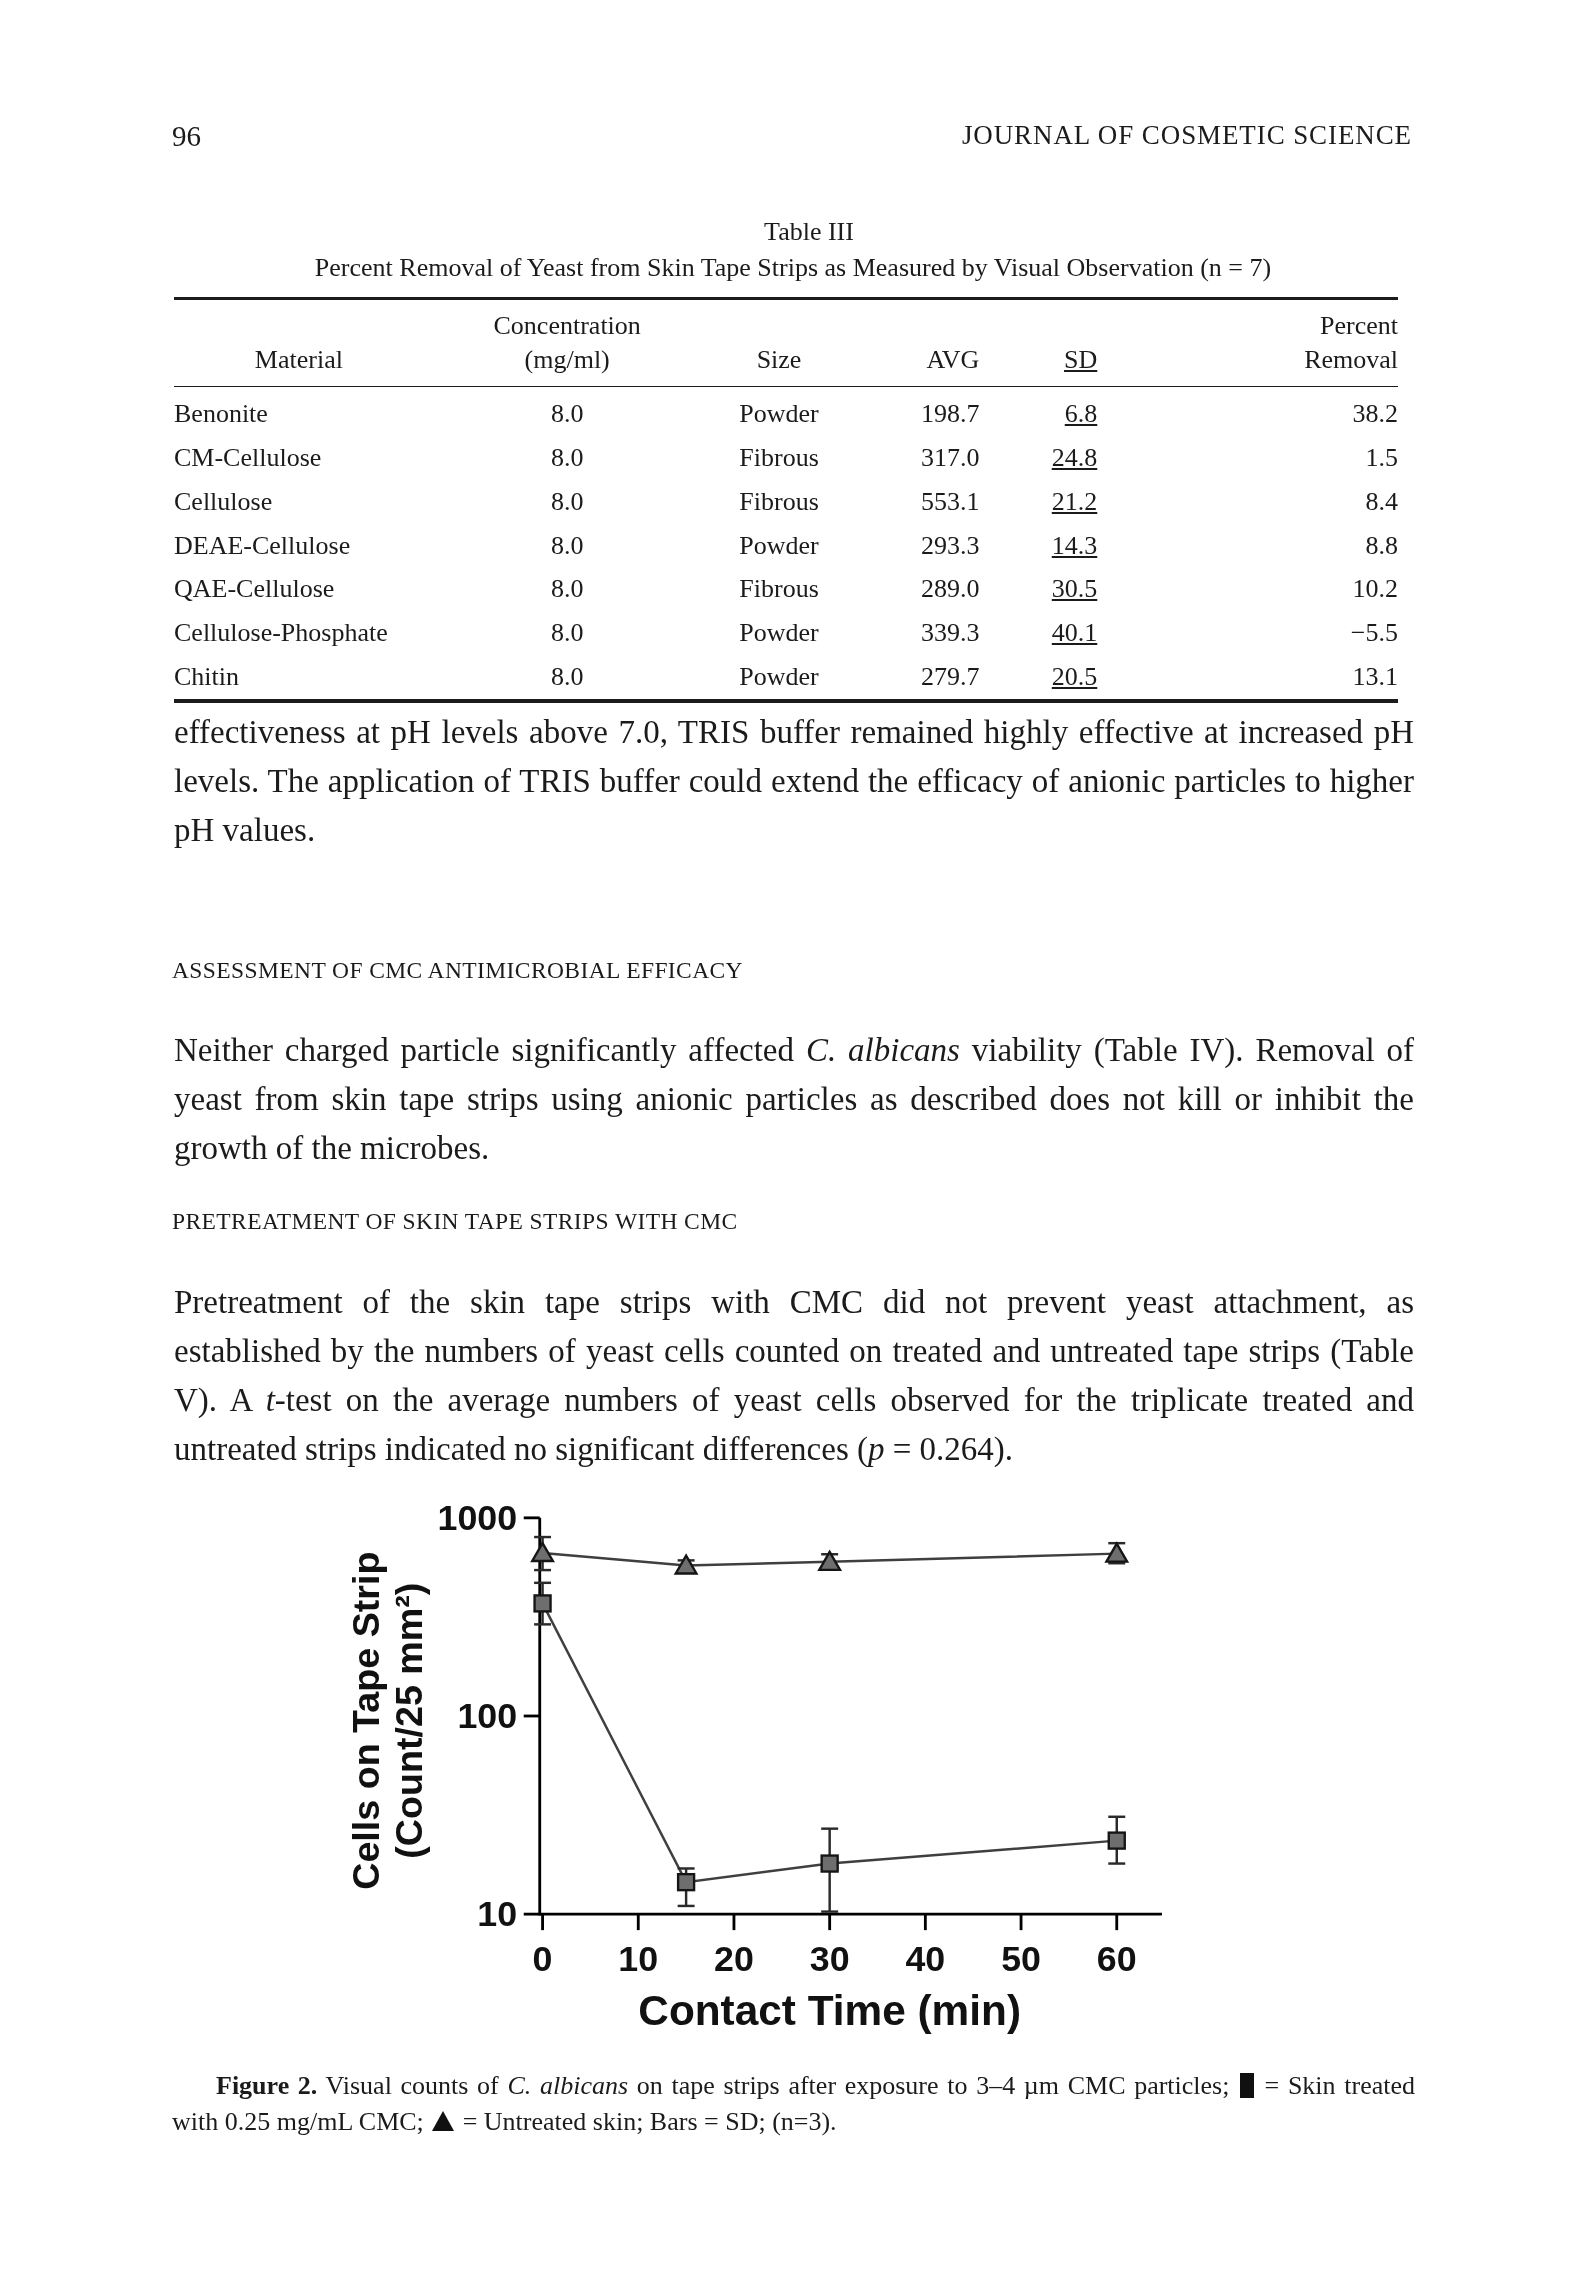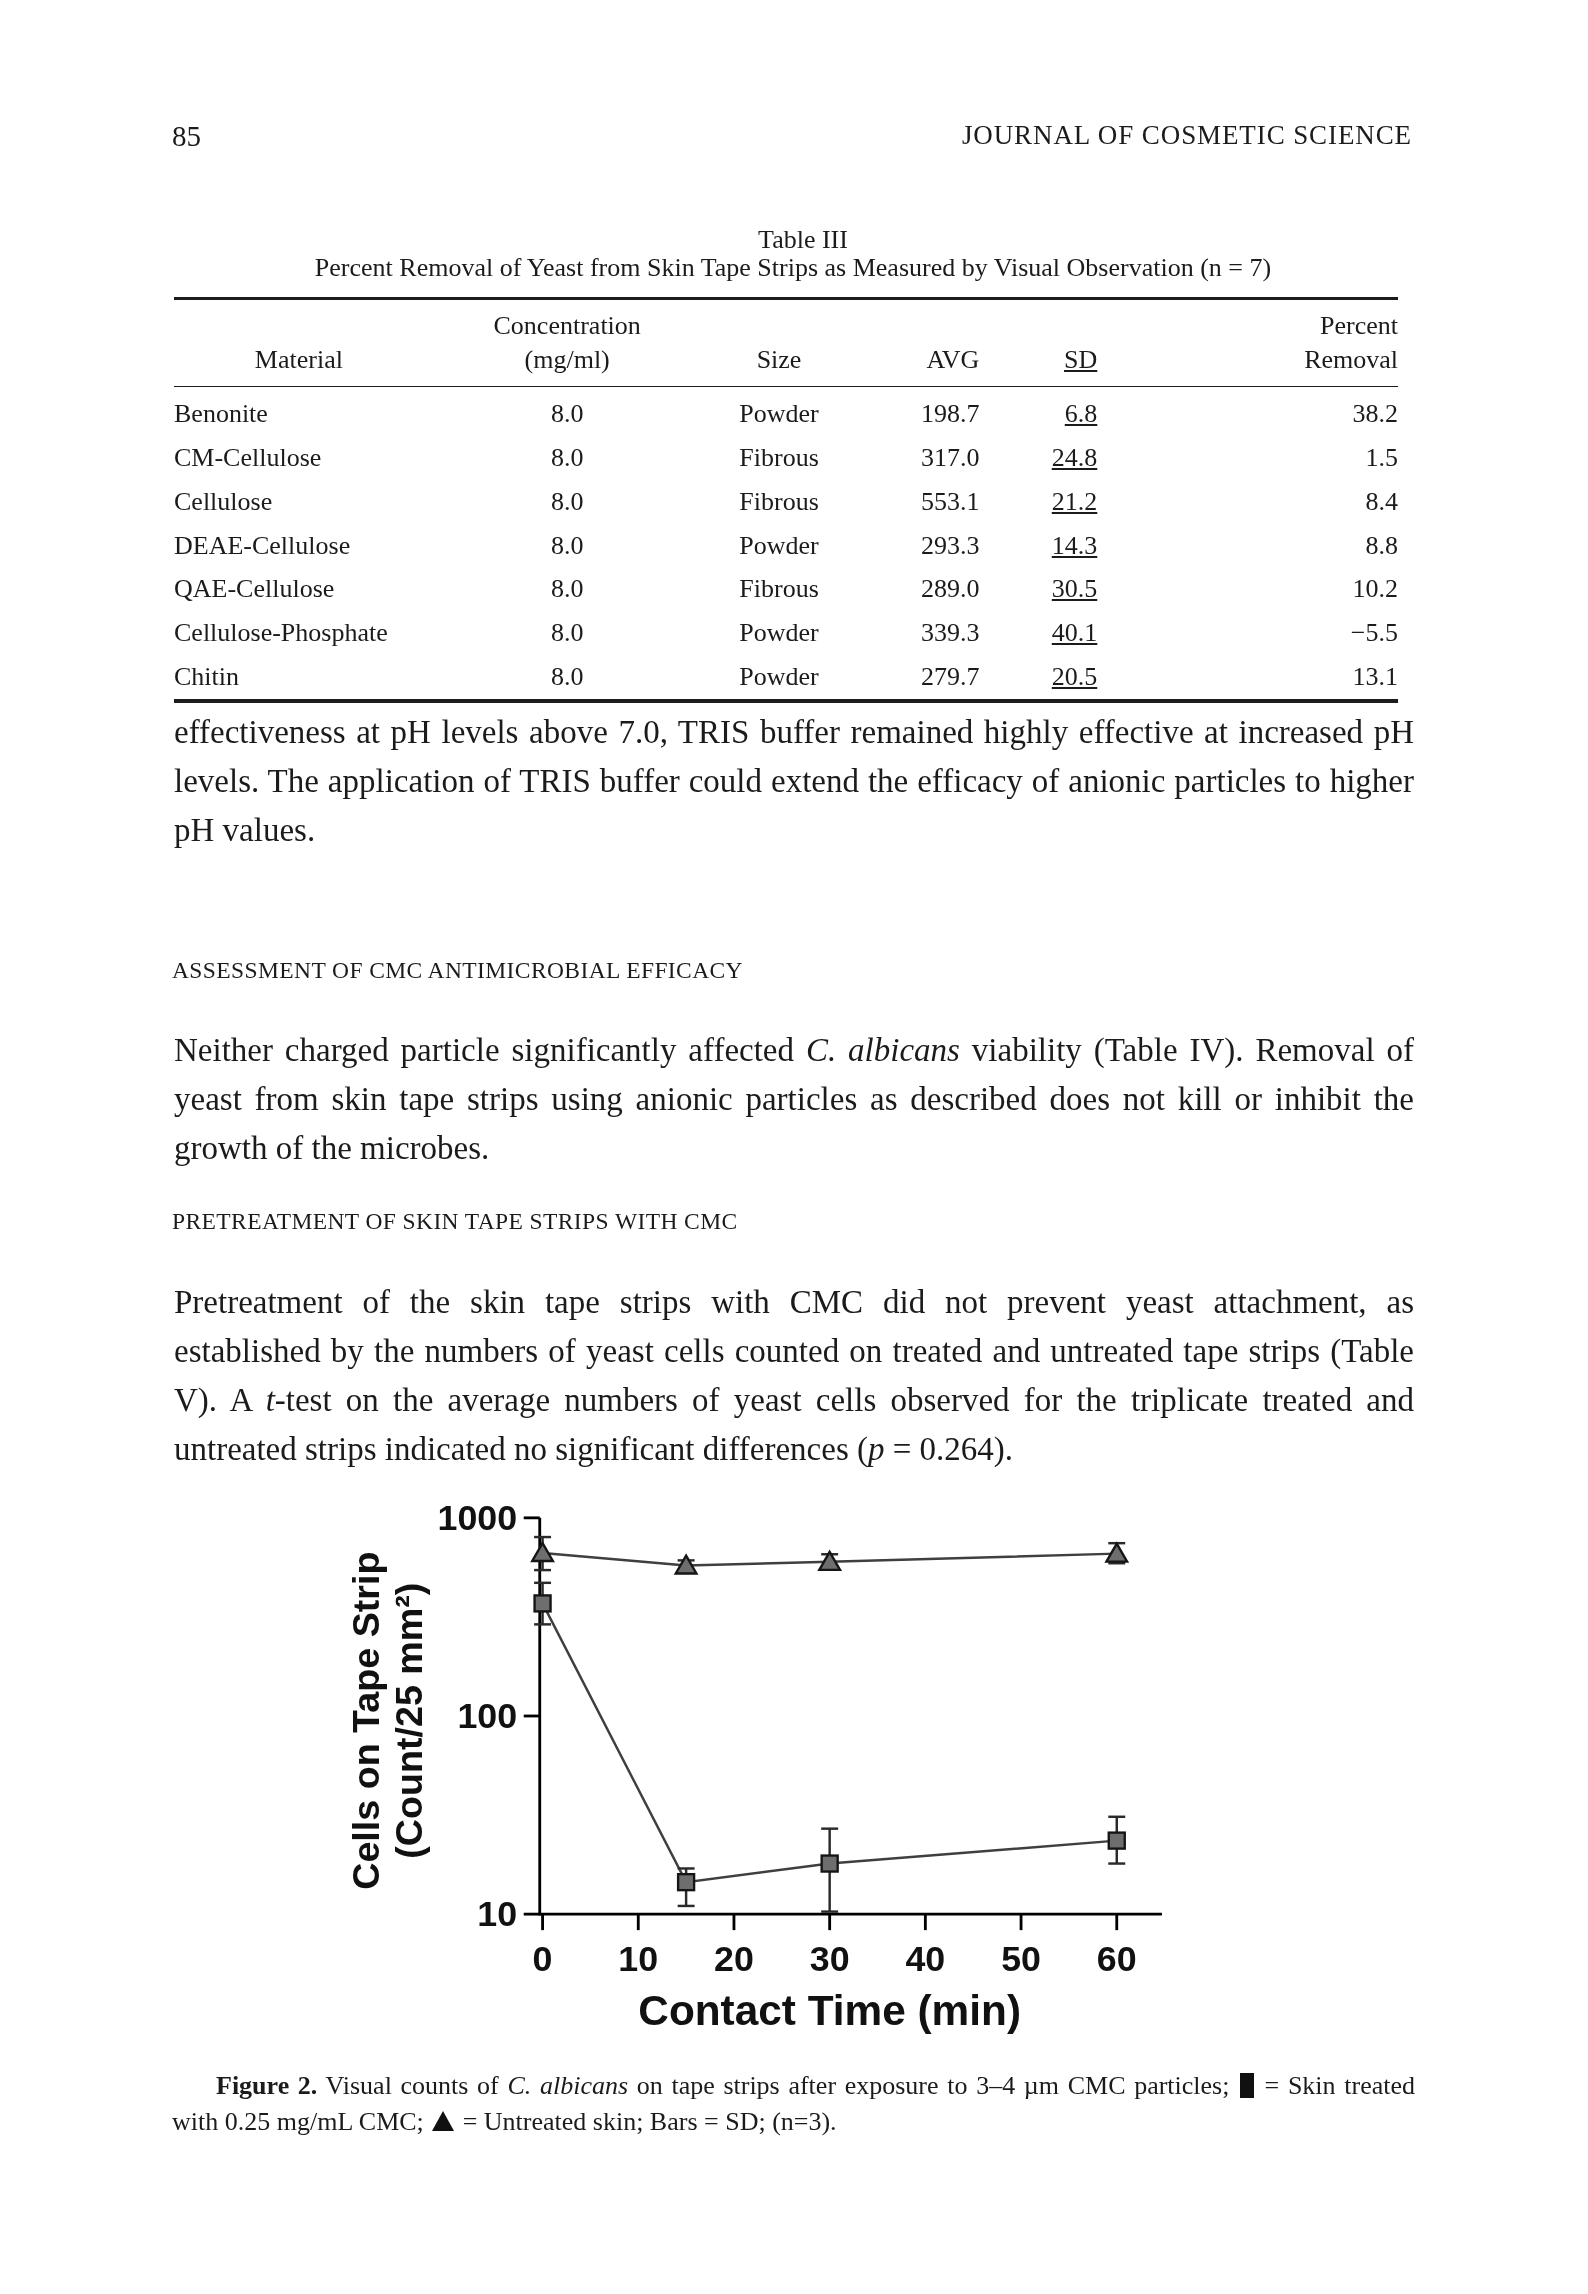--- a/index.html
+++ b/index.html
@@ -3,21 +3,21 @@
 <meta charset="utf-8">
 <style>
   html,body{margin:0;padding:0;background:#9a9a9a;}
   #page{position:relative;width:1589px;height:2295px;background:#ffffff;margin:0 auto;
         font-family:"Liberation Serif","DejaVu Serif",serif;color:#1b1b1b;overflow:hidden;}
   .abs{position:absolute;}
   
   #pagenum{left:172px;top:120px;font-size:29px;}
   #jtitle{left:174px;top:120px;width:1238px;text-align:right;font-size:27px;letter-spacing:0.9px;}
   
-  #t3-title{left:184px;top:217px;width:1238px;text-align:center;font-size:26px;margin-top:8px;}
+  #t3-title{left:190px;top:217px;width:1238px;text-align:center;font-size:26px;}
   #t3-sub{left:174px;top:253px;width:1238px;text-align:center;font-size:26px;}
   #t3-wrap{left:174px;top:297px;width:1224px;}
   table.t3{width:1224px;border-collapse:collapse;font-size:26px;
            border-top:3.8px solid #1c1c1c;border-bottom:4.7px solid #1c1c1c;}
   table.t3 th{font-weight:normal;vertical-align:bottom;padding:9.4px 0 8.5px;border-bottom:1.9px solid #1c1c1c;line-height:34px;}
   table.t3 td{padding:9.4px 0 8.5px;line-height:26px;}
   table.t3 tbody tr:first-child td{padding-top:14px;}
   .col1{text-align:left;}
   th.col1{text-align:center;padding-right:104px;}
   .col2{text-align:center;}
@@ -45,21 +45,21 @@
   .cap-ic{display:inline-block;}
   .cap-sq{width:14px;height:24.5px;background:#101010;vertical-align:-3.8px;margin:0 1.9px;}
   .cap-tri{width:0;height:0;border-left:11.3px solid transparent;border-right:11.3px solid transparent;
            border-bottom:20px solid #101010;vertical-align:-0.9px;margin:0 1.9px;}
 </style>
 </head>
 <body>
 
 <div id="page">
 
-  <div class="abs" id="pagenum">85</div>
+  <div class="abs" id="pagenum">96</div>
   <div class="abs" id="jtitle">JOURNAL OF COSMETIC SCIENCE</div>
 
   <div class="abs" id="t3-title">Table III</div>
   <div class="abs" id="t3-sub">Percent Removal of Yeast from Skin Tape Strips as Measured by Visual Observation (n = 7)</div>
 
   <div class="abs" id="t3-wrap">
     <table class="t3">
       <colgroup>
         <col style="width:250px">
           <col style="width:287px">

